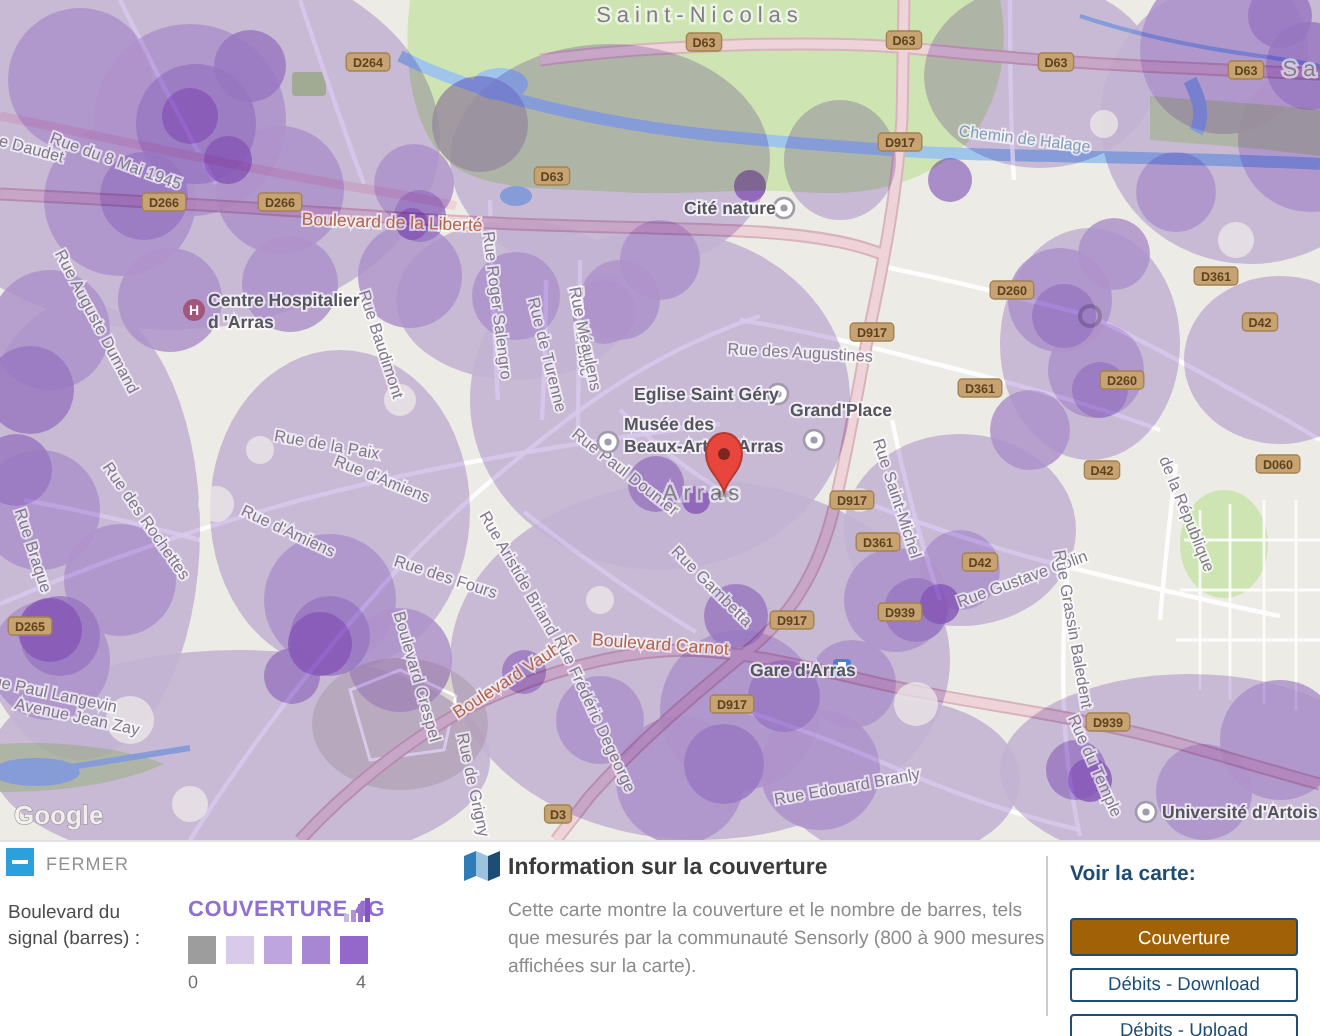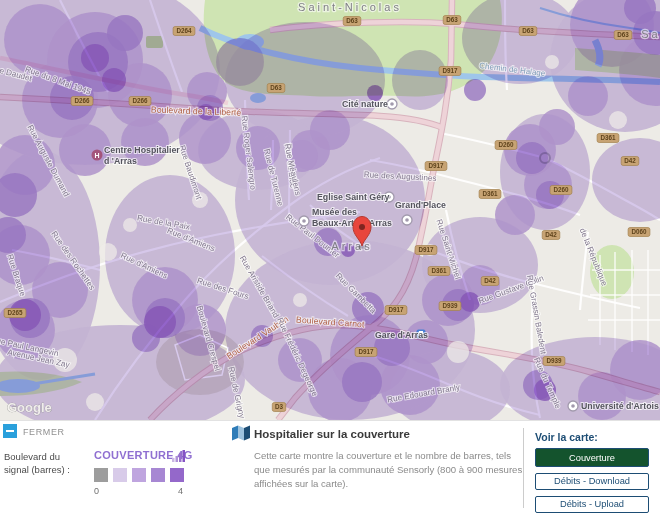--- a/index.html
+++ b/index.html
@@ -34,24 +34,24 @@
   .legend-bars{position:absolute;left:172px;top:27px;}
   .legend-swatches{position:absolute;left:94px;top:47px;display:flex;gap:5px;}
   .swatch{width:14px;height:14px;}
   .legend-minmax{position:absolute;left:94px;top:65px;width:89px;display:flex;justify-content:space-between;
                  font-size:9px;color:#6f6f6f;}
   .info-icon{position:absolute;left:232px;top:4px;}
   .info-title{position:absolute;left:254px;top:7px;font-size:11.5px;font-weight:bold;color:#3a3a3a;}
   .info-body{position:absolute;left:254px;top:28px;width:270px;font-size:9.6px;color:#8b8b8b;line-height:1.45;}
   .divider{position:absolute;left:523px;top:7px;height:80px;border-left:1px solid #ccc;}
   .view-col{position:absolute;left:535px;top:10px;width:114px;}
-  .view-title{font-size:10.5px;font-weight:bold;color:#1d4d74;margin-bottom:5px;}
+  .view-title{font-size:10.5px;font-weight:bold;color:#1d4d74;margin-bottom:16px;}
   .vbtn{display:block;width:114px;height:17px;margin-bottom:6px;font-size:9.3px;color:#1d4d74;background:#fff;
         border:1px solid #1d4d74;border-radius:2px;font-family:"Liberation Sans",sans-serif;cursor:pointer;padding:0;line-height:15px;}
-  .vbtn.active{background:#14532d;color:#fff;height:19px;line-height:19px;}
+  .vbtn.active{background:#a16207;color:#fff;height:19px;line-height:19px;}
 </style>
 </head>
 <body>
 
 <div class="stage">
 
   <div class="map">
     <svg id="mapsvg" width="660" height="420" viewBox="0 0 660 420" xmlns="http://www.w3.org/2000/svg">
 
       <rect x="0" y="0" width="660" height="420" fill="#edebe6"></rect>
@@ -466,21 +466,21 @@
       <span>4</span>
     </div>
 
     <div class="info-icon">
       <svg width="18" height="16" viewBox="0 0 18 16">
         <polygon points="0,3 6,0.5 6,13 0,15.5" fill="#2f7cb8"></polygon>
         <polygon points="6,0.5 12,3 12,15.5 6,13" fill="#9dc2de"></polygon>
         <polygon points="12,3 18,0.5 18,13 12,15.5" fill="#1d4d74"></polygon>
       </svg>
     </div>
-    <div class="info-title">Hospitalier sur la couverture</div>
+    <div class="info-title">Information sur la couverture</div>
     <div class="info-body">
       <div>Cette carte montre la couverture et le nombre de barres, tels que mesurés par la communauté Sensorly (800 à 900 mesures affichées sur la carte).</div>
     </div>
 
     <div class="divider"></div>
 
     <div class="view-col">
       <div class="view-title">Voir la carte:</div>
       <div id="view-buttons">
           <button class="vbtn active">Couverture</button>

